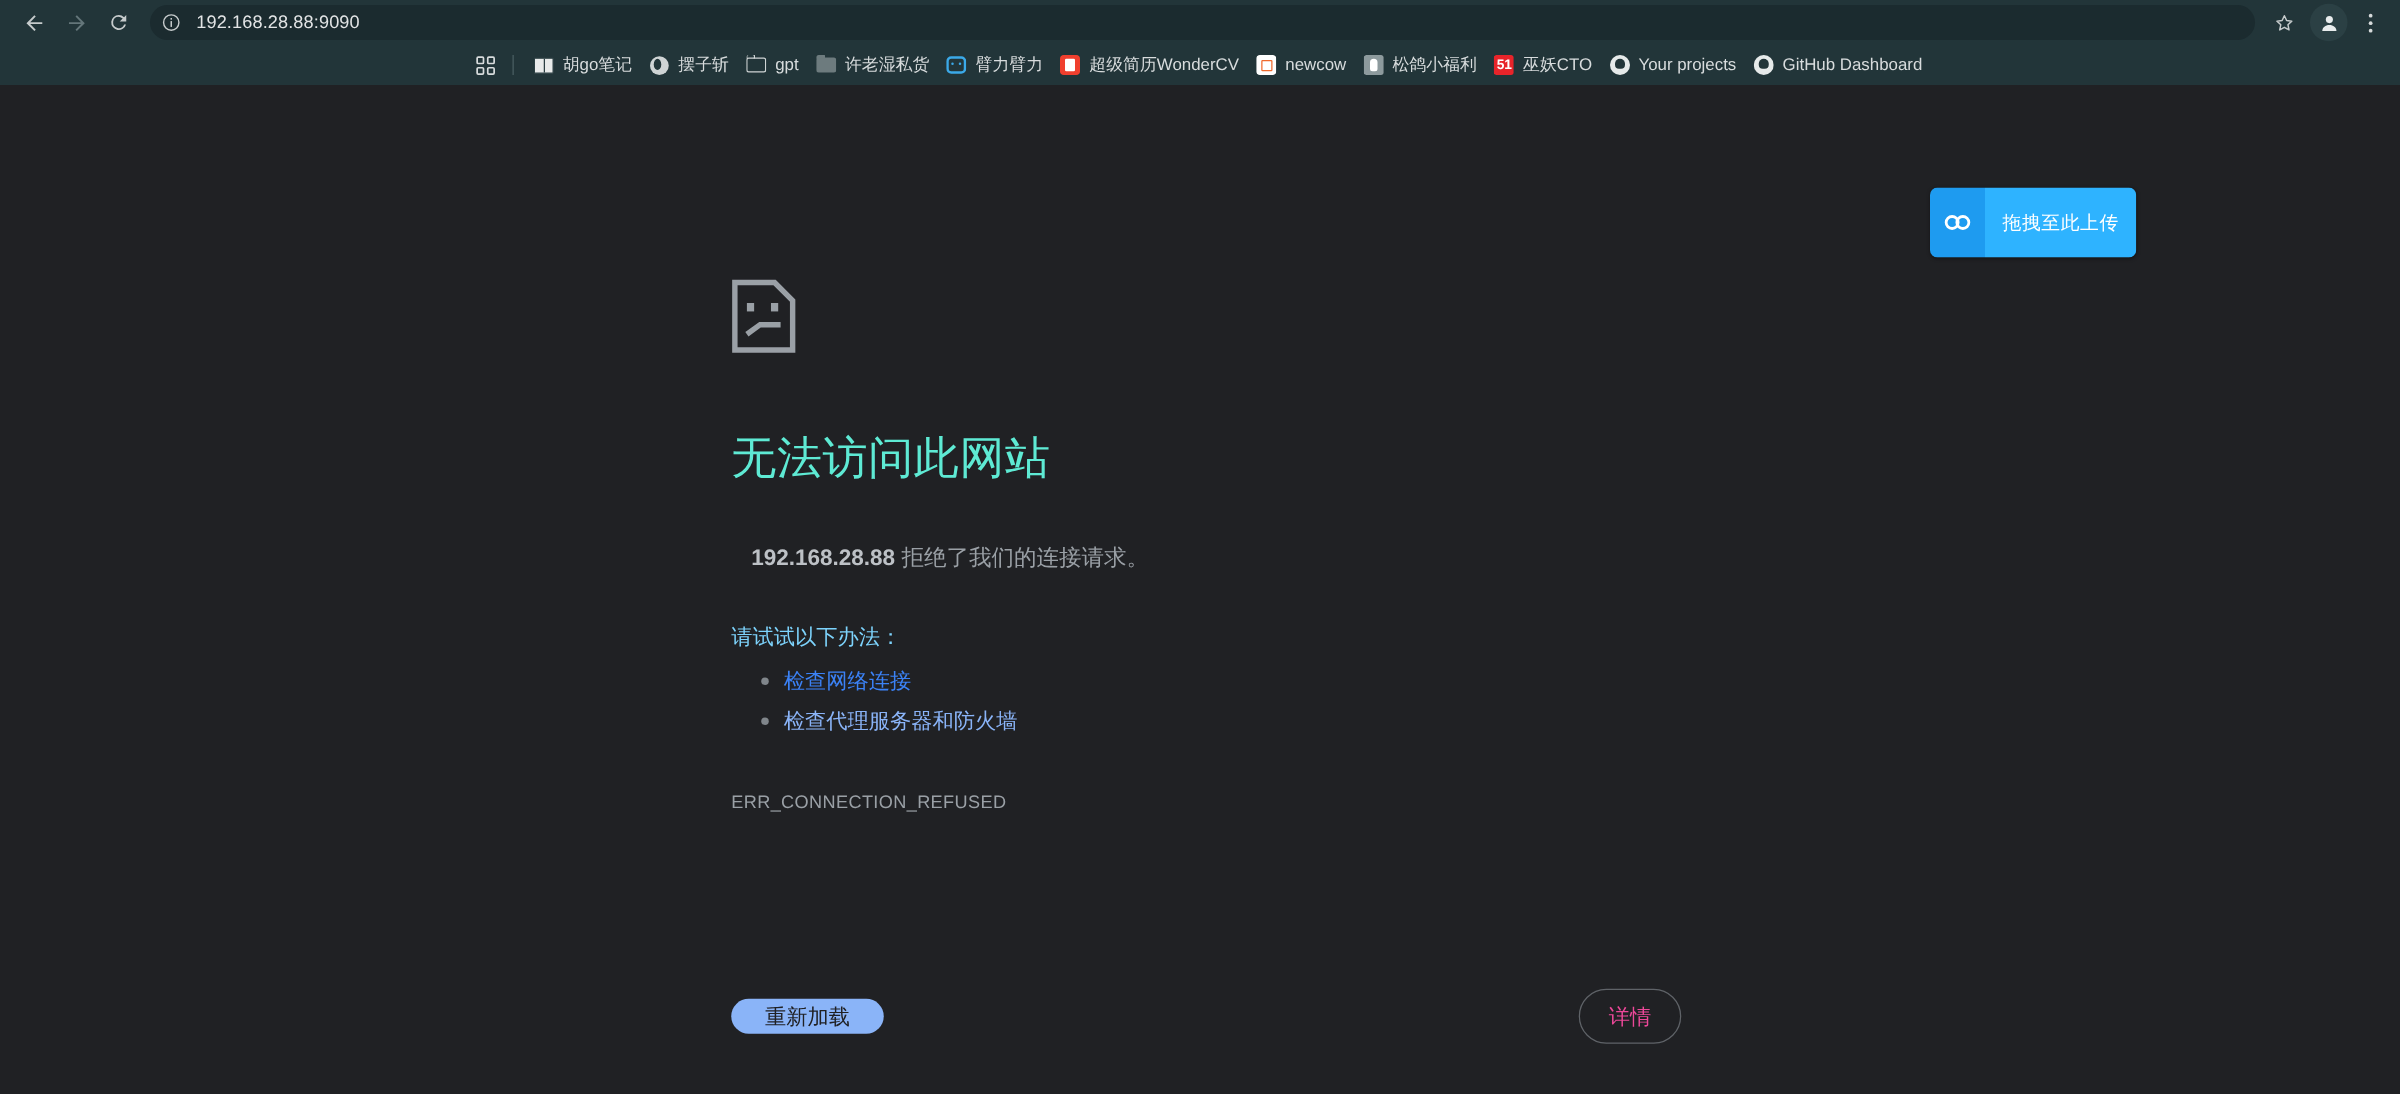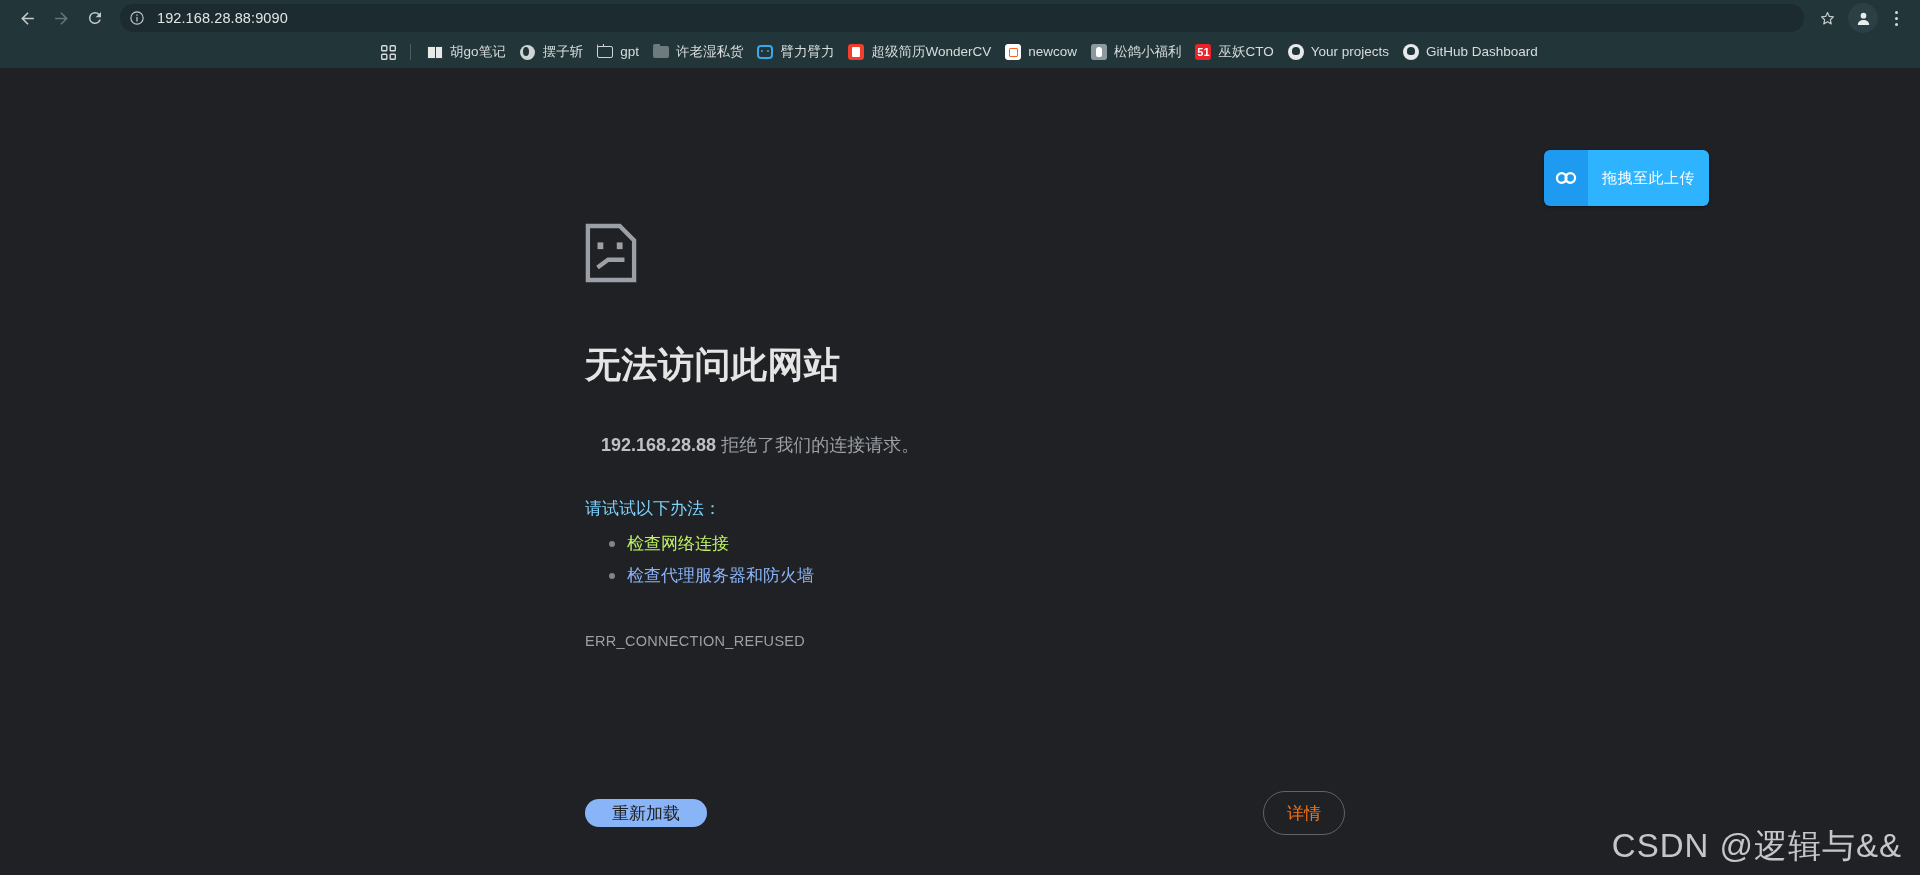--- a/index.html
+++ b/index.html
@@ -346,23 +346,23 @@
     left: 585px;
     top: 155px;
     width: 760px;
   }
   .sad-doc {
     width: 52px;
     height: 60px;
     margin-bottom: 55px;
   }
   .err-heading {
-    color: #e5e5e5;
+    color: #5eead4;
     font-size: 36px;
-    font-weight: bold;
+    font-weight: normal;
     margin: 0 0 45px 0;
     line-height: 1.25;
     letter-spacing: 0.5px;
   }
   .err-sub {
     color: #9aa0a6;
     font-size: 18px;
     margin: 0 0 38px 16px;
     line-height: 1.5;
   }
@@ -377,21 +377,21 @@
   }
   .err-list {
     margin: 0 0 40px 0;
     padding-left: 42px;
     list-style: none;
   }
   .err-list li {
     position: relative;
     font-size: 17px;
     line-height: 1.9;
-    color: #bef264;
+    color: #3b82f6;
   }
   .err-list li::before {
     content: "";
     position: absolute;
     left: -18px;
     top: 13px;
     width: 6px;
     height: 6px;
     border-radius: 50%;
     background: #80868b;
@@ -420,21 +420,21 @@
     border: none;
     border-radius: 22px;
     height: 28px;
     padding: 0 27px;
     font-size: 17px;
     font-family: inherit;
     cursor: pointer;
   }
   .btn-details {
     background: transparent;
-    color: #f97316;
+    color: #ec4899;
     border: 1px solid #5f6368;
     border-radius: 22px;
     height: 44px;
     padding: 0 23px;
     font-size: 17px;
     font-family: inherit;
     cursor: pointer;
   }
 
   .watermark {
@@ -635,15 +635,14 @@
 
     <p class="err-code">ERR_CONNECTION_REFUSED</p>
 
   </div>
 
   <div class="btn-row">
     <button class="btn-reload">重新加载</button>
     <button class="btn-details">详情</button>
   </div>
 
-  <div class="watermark">CSDN @逻辑与&amp;&amp;</div>
 
 </div>
 
 </body></html>

